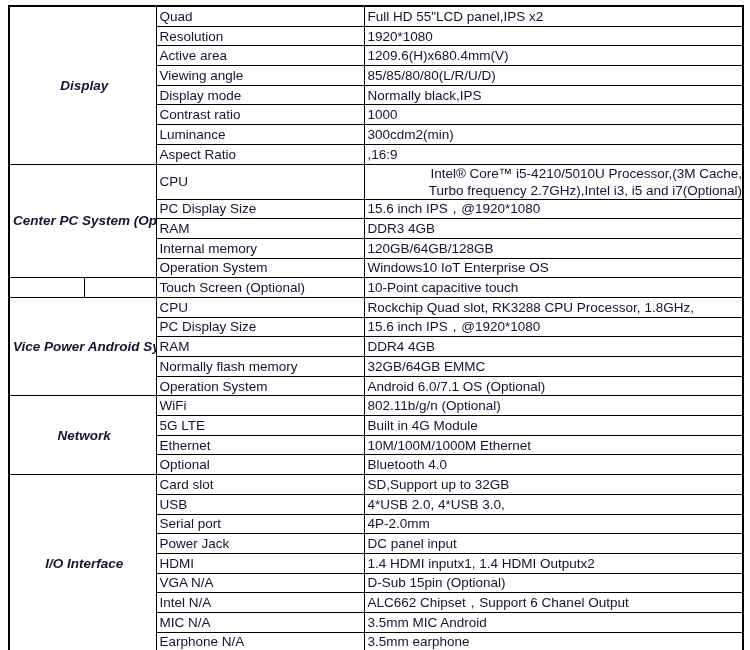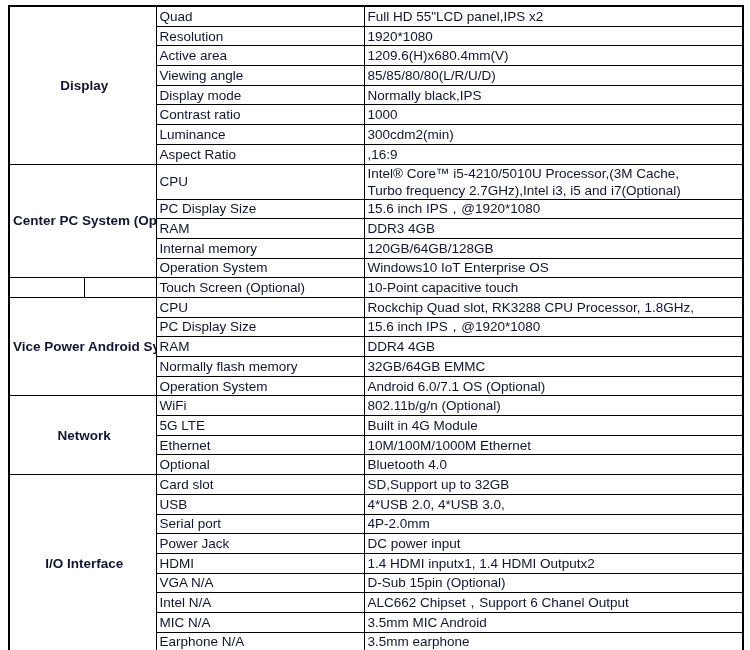--- a/index.html
+++ b/index.html
@@ -47,32 +47,33 @@
   col.c-val   { width: 379px; }
 
   td.cat {
     text-align: center;
     font-weight: bold;
     font-size: 14px;
     color: #14142e;
     padding: 0;
     line-height: 19px;
     white-space: normal;
+    font-style: italic;
   }
 
   td.cat-blank { padding: 0; }
 
   td.tall {
     height: 37.4px;
     line-height: 18px;
     white-space: normal;
     padding-top: 0;
     padding-bottom: 0;
   }
-  td.tall .l1, td.tall .l2 { display: block; }
+  td.tall .l1, td.tall .l2 { display: block; text-align: right; }
 </style>
 </head>
 <body>
 
 <div id="spec-table-wrap">
   <table class="spec">
     <colgroup>
       <col class="c-cat-a">
       <col class="c-cat-b">
       <col class="c-item">
@@ -201,21 +202,21 @@
       <tr>
         <td>USB</td>
         <td>4*USB 2.0, 4*USB 3.0,</td>
       </tr>
       <tr>
         <td>Serial port</td>
         <td>4P-2.0mm</td>
       </tr>
       <tr>
         <td>Power Jack</td>
-        <td>DC power input</td>
+        <td>DC panel input</td>
       </tr>
       <tr>
         <td>HDMI</td>
         <td>1.4 HDMI inputx1, 1.4 HDMI Outputx2</td>
       </tr>
       <tr>
         <td>VGA  N/A</td>
         <td>D-Sub 15pin (Optional)</td>
       </tr>
       <tr>

